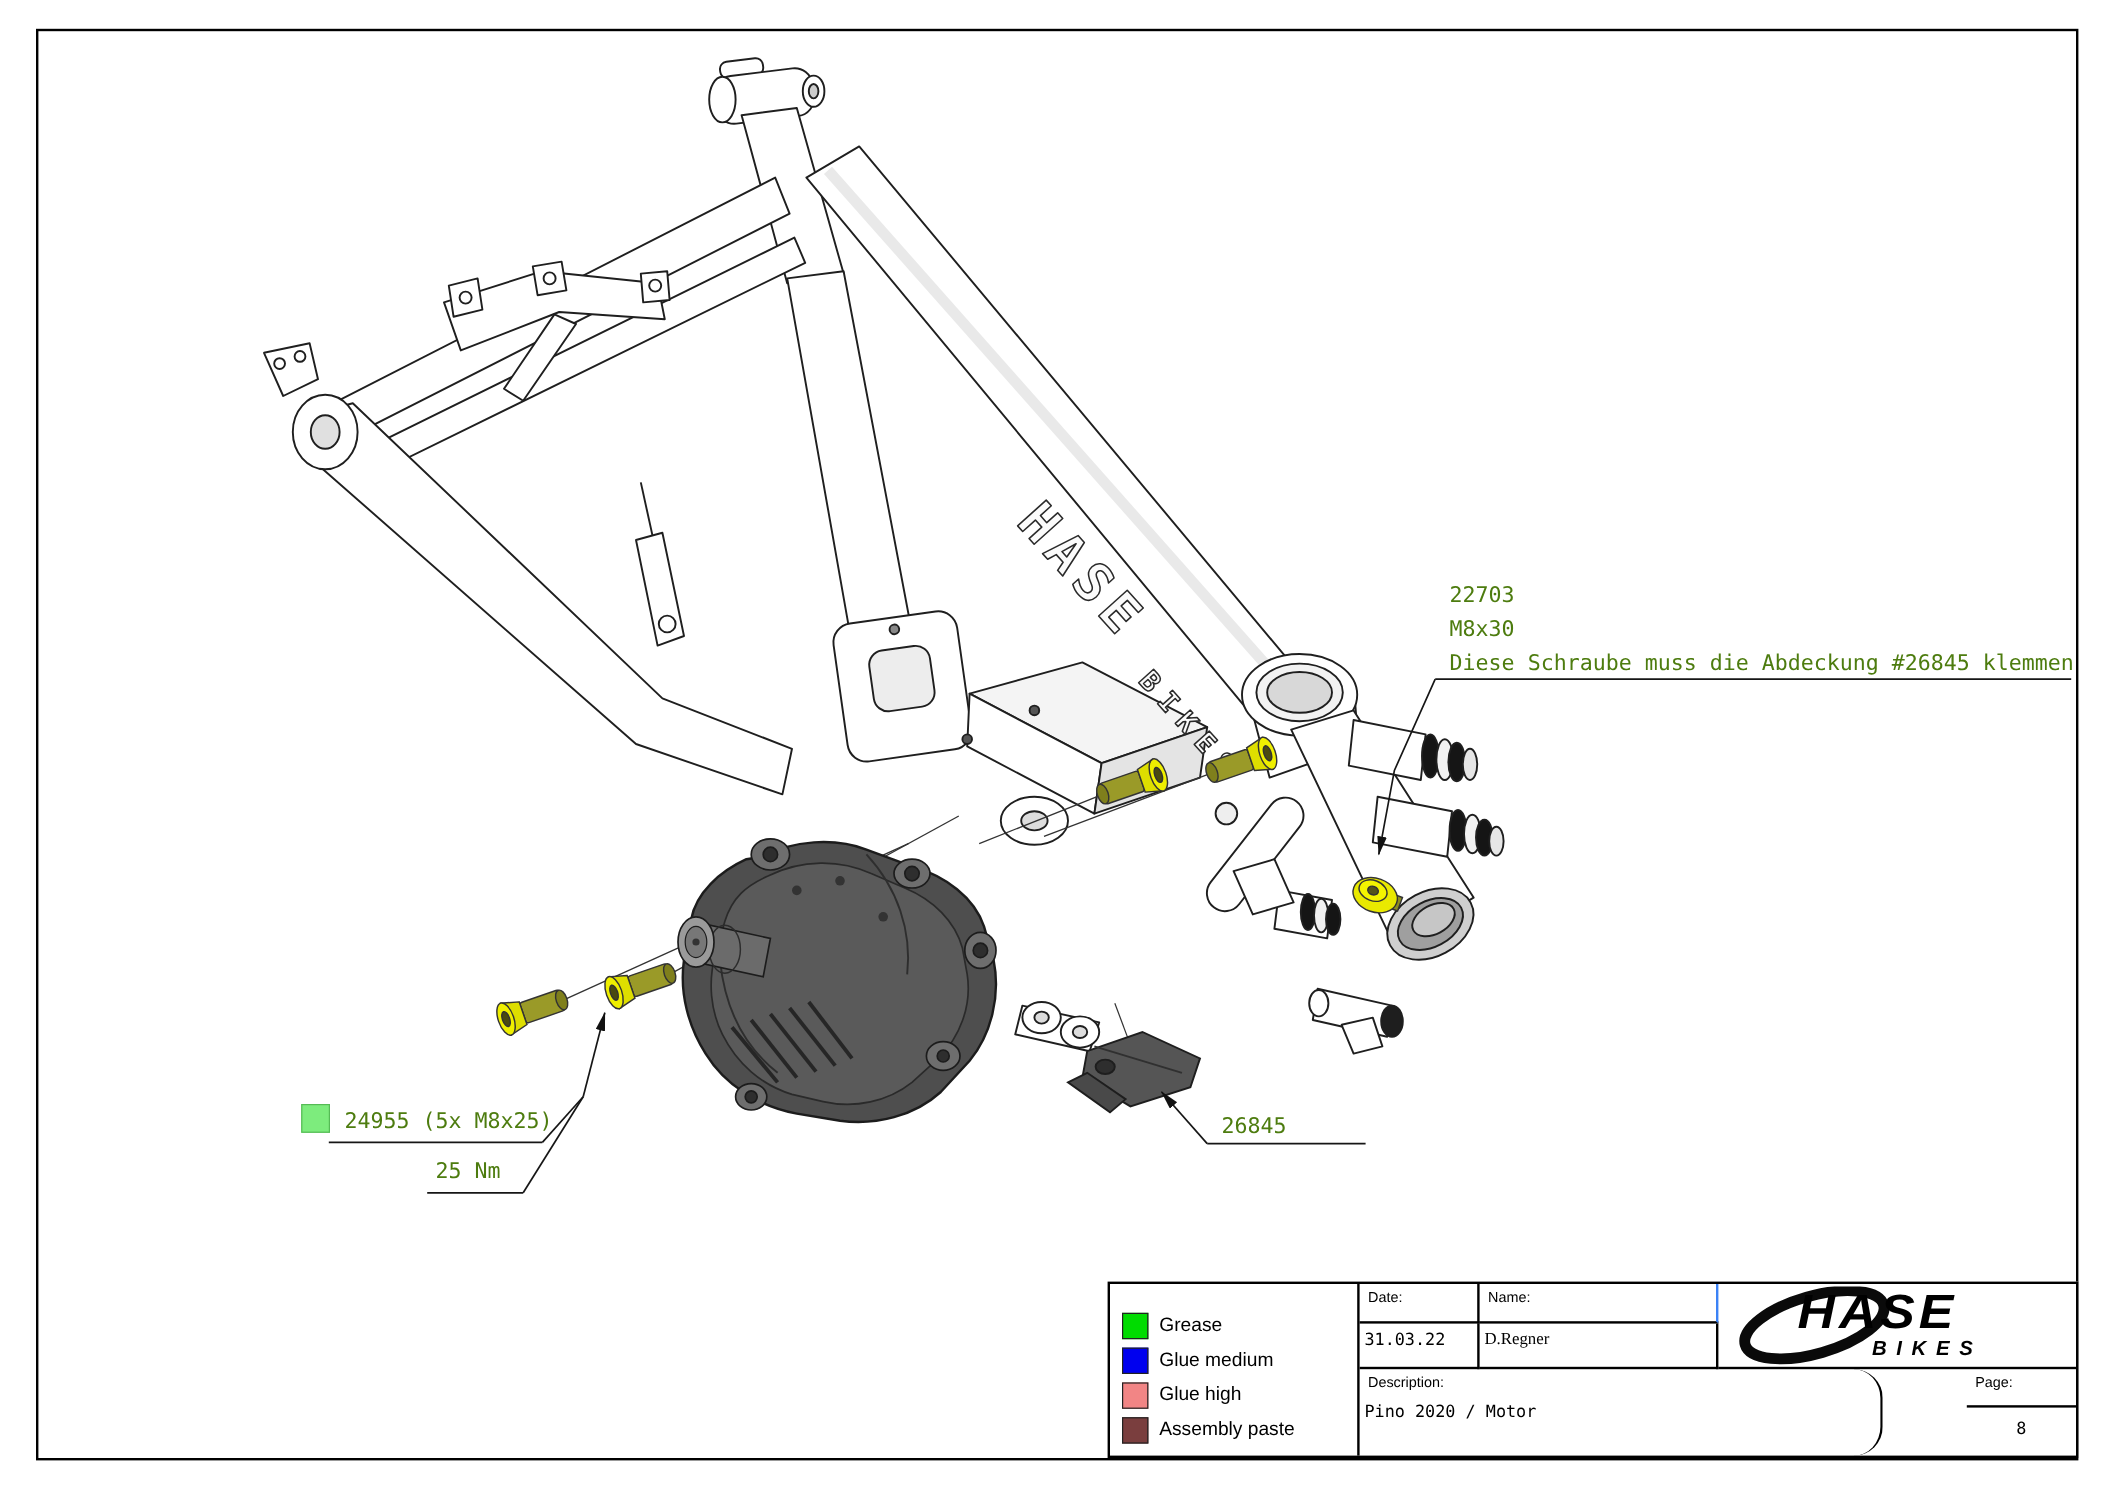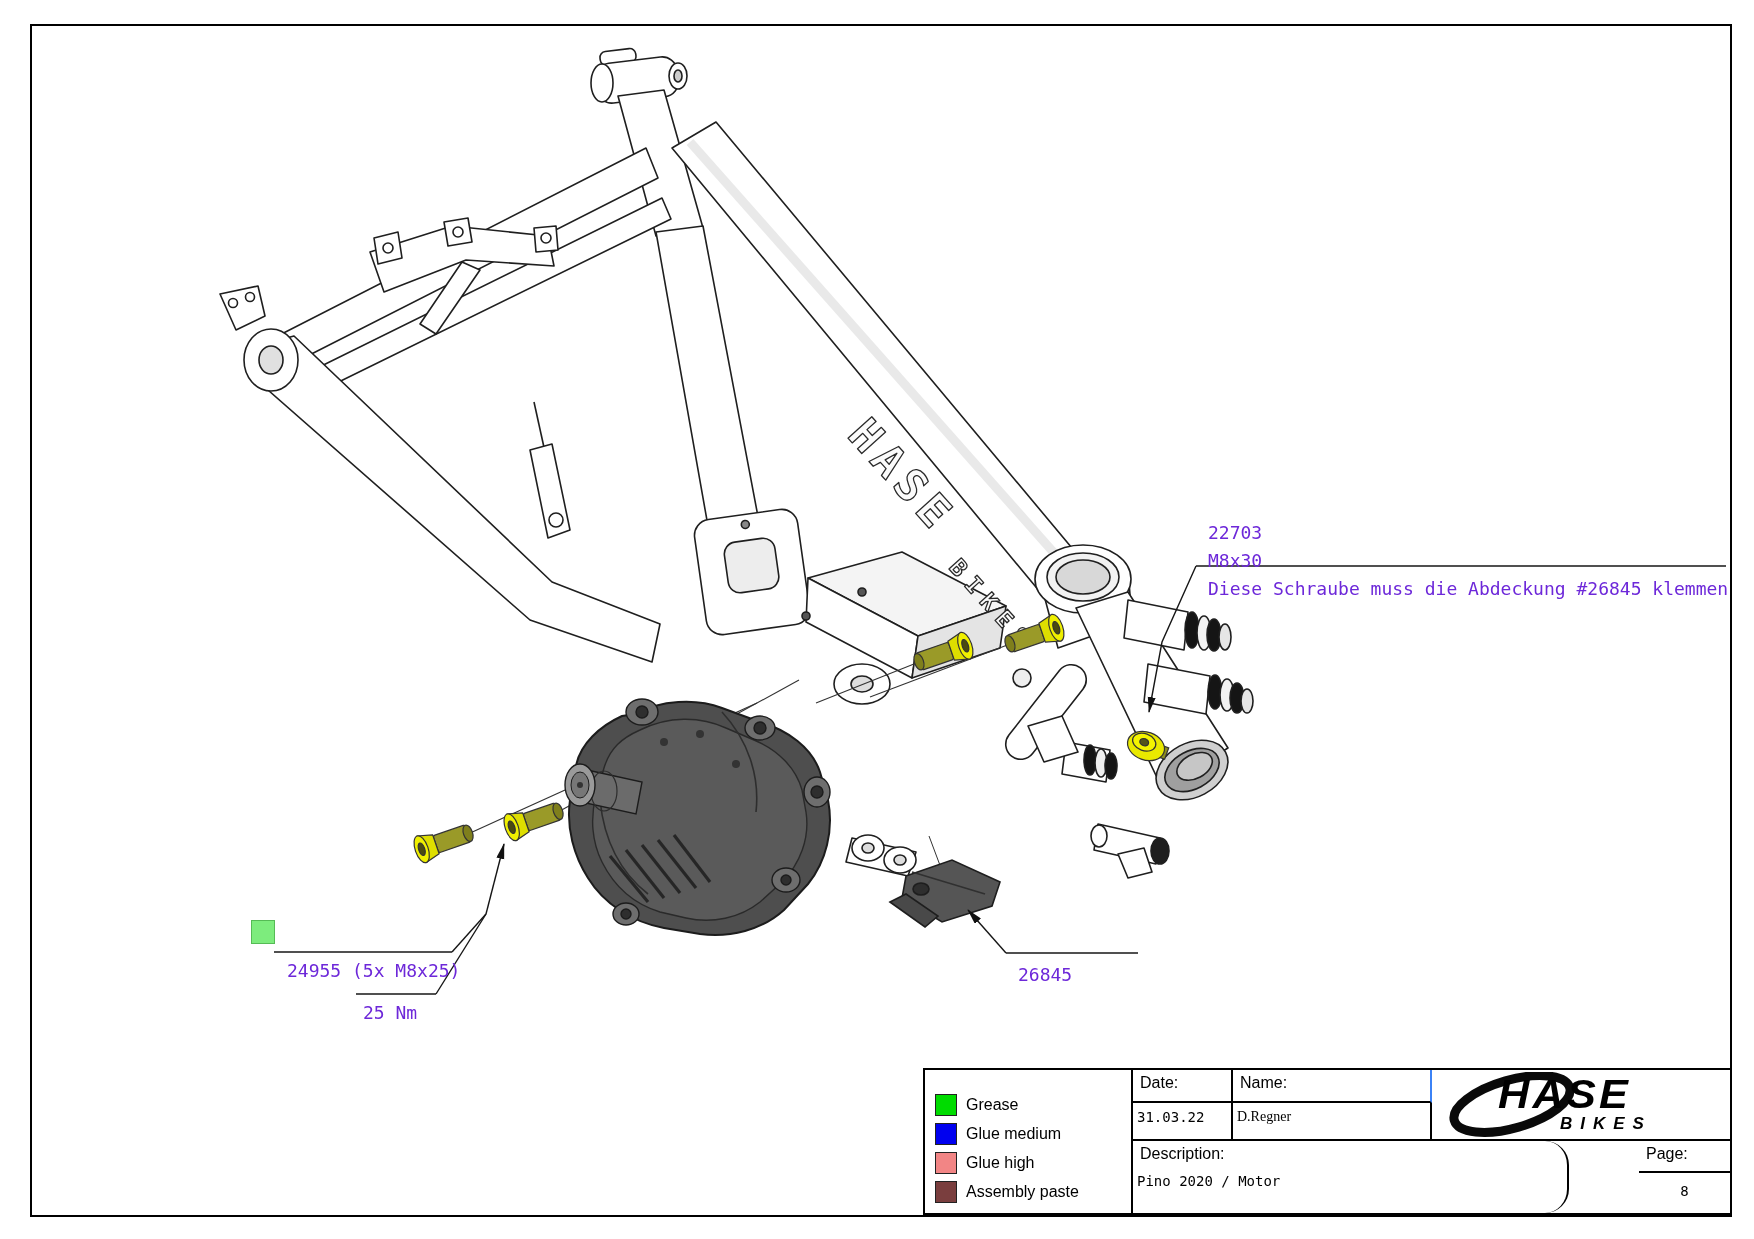--- a/index.html
+++ b/index.html
@@ -2,27 +2,27 @@
 <html><head>
 <meta charset="utf-8">
 <style>
   html,body{margin:0;padding:0;background:#fff;}
   #page{position:relative;width:1754px;height:1239px;background:#fff;overflow:hidden;
         font-family:"Liberation Sans",sans-serif;color:#000;}
   #sheet-border{position:absolute;left:30px;top:24px;width:1698px;height:1189px;
         border:2px solid #000;}
   #drawing-svg{position:absolute;left:0;top:0;width:1754px;height:1239px;}
   .ann{position:absolute;font-family:"DejaVu Sans Mono",monospace;font-size:18px;
-       line-height:22px;color:#6d28d9;white-space:pre;margin-top:36px;}
+       line-height:22px;color:#4d7c0f;white-space:pre;}
   .swatch{position:absolute;width:22px;height:22px;border:1px solid #55bb55;}
   
   #title-block{position:absolute;left:923px;top:1068px;width:809px;height:147px;
        border:2px solid #000;box-sizing:border-box;background:#fff;}
   #title-block .cell{position:absolute;box-sizing:border-box;overflow:hidden;}
-  .hdr{font-size:16px;padding:4px 4px 0 7px;}
+  .hdr{font-size:12px;padding:4px 4px 0 7px;}
   .val{font-family:"DejaVu Sans Mono",monospace;font-size:14px;padding:6px 0 0 4px;}
   #legend-cell{left:0;top:0;width:208px;height:143px;border-right:2px solid #000;
        display:flex;flex-direction:column;justify-content:space-around;padding:20px 0 6px 10px;}
   .legend-row{display:flex;align-items:center;height:26px;}
   .legend-sq{width:20px;height:20px;border:1px solid #222;flex:0 0 auto;}
   .legend-lbl{font-size:16px;padding-left:9px;}
   #date-hdr{left:208px;top:0;width:100px;height:33px;border-right:2px solid #000;border-bottom:2px solid #000;}
   #name-hdr{left:308px;top:0;width:199px;height:33px;border-right:2px solid #3b82f6;border-bottom:2px solid #000;}
   #date-val{left:208px;top:33px;width:100px;height:38px;border-right:2px solid #000;border-bottom:2px solid #000;}
   #name-val{left:308px;top:33px;width:199px;height:38px;border-right:2px solid #000;border-bottom:2px solid #000;font-family:Liberation Serif, serif;}

